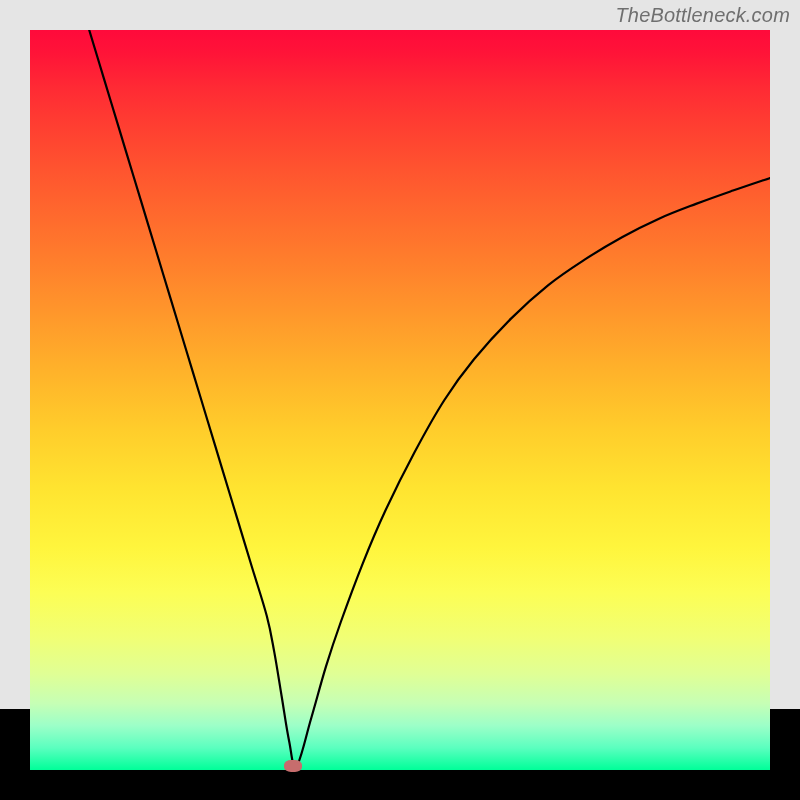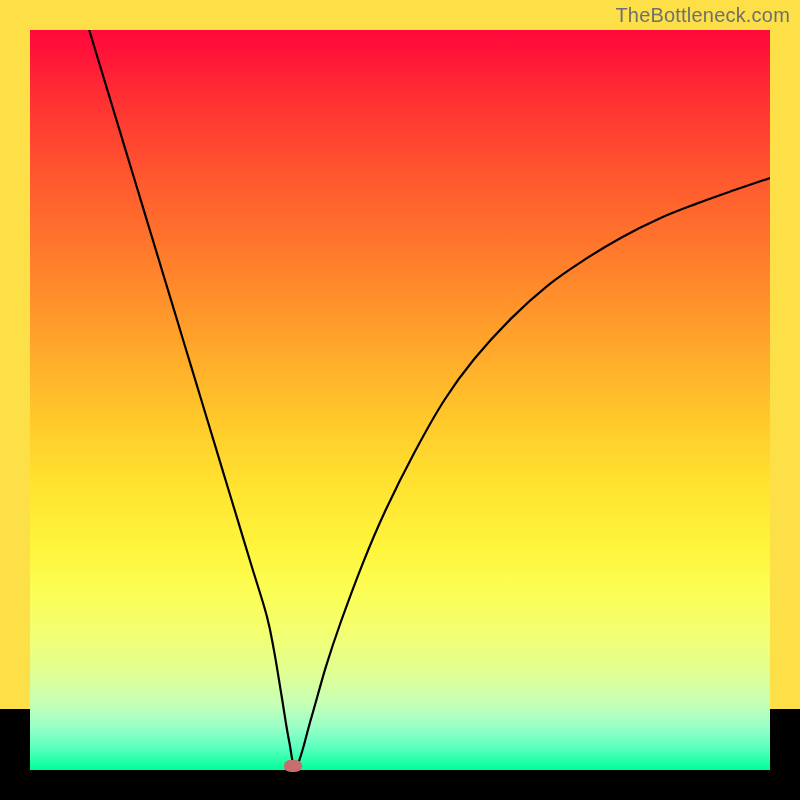--- a/index.html
+++ b/index.html
@@ -8,21 +8,22 @@
     width: 800px;
     height: 800px;
     overflow: hidden;
     background: #000;
     font-family: Arial, Helvetica, sans-serif;
   }
   .frame {
     position: relative;
     width: 800px;
     height: 709px;
-    background: #fde047;
+    background: #e5e5e5;
+    font-style: italic;
   }
   .plot-area {
     position: absolute;
     left: 30px;
     top: 30px;
     width: 740px;
     height: 740px;
     
     background: linear-gradient(to bottom,
       #ff0a3b 0%,

